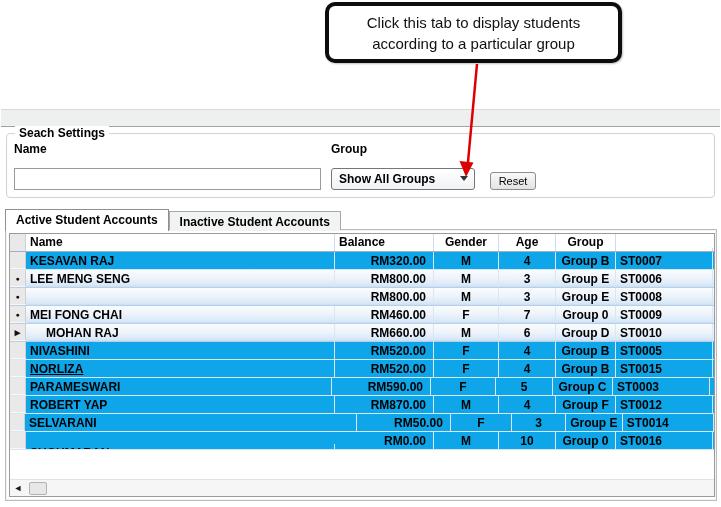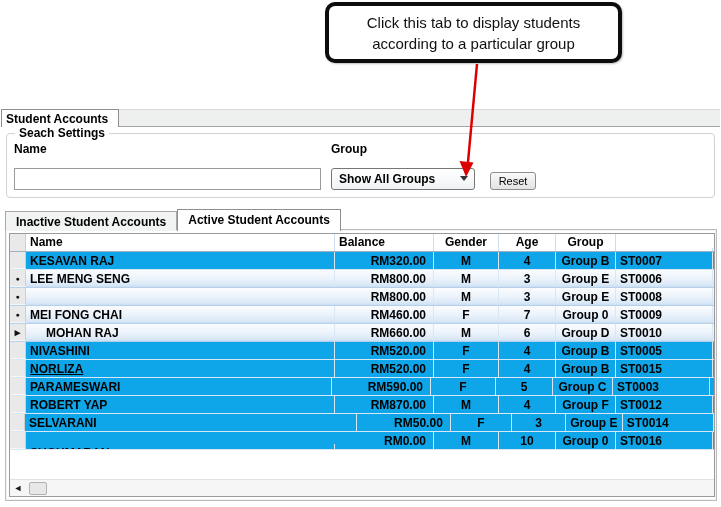--- a/index.html
+++ b/index.html
@@ -91,39 +91,38 @@
     <div>Click this tab to display students</div>
     <div>according to a particular group</div>
   </div>
 
   <svg class="arrow-svg" viewBox="0 0 721 507">
     <line x1="477" y1="64" x2="468" y2="162" stroke="#dd0000" stroke-width="2.5"></line>
     <polygon points="466,177 459.5,161 473.5,162.5" fill="#dd0000"></polygon>
   </svg>
 
   <div class="tabstrip1">
-    <div class="tab1">Student Accounts</div>
     <div class="strip-rest"></div>
   </div>
 
   <div class="groupbox">
     <div class="groupbox-label">Seach Settings</div>
     <div class="field-label name-label">Name</div>
     <input class="text-input" type="text" value="" style="">
     <div class="field-label group-label">Group</div>
     <div class="combo">
       <span>Show All Groups</span>
       <span class="arr"></span>
     </div>
     <div class="reset-btn">Reset</div>
   </div>
 
   <div class="tabstrip2">
+    <div class="tab2 active">Active Student Accounts</div>
     <div class="tab2 inactive">Inactive Student Accounts</div>
-    <div class="tab2 active">Active Student Accounts</div>
   </div>
 
   <div class="panel">
     <div class="grid">
       <div class="grid-header">
         <div class="corner"></div>
       <div class="hcell a-left" style="width: 309px;">Name</div>
           <div class="hcell a-left" style="width: 99px;">Balance</div>
           <div class="hcell a-center" style="width: 65px;">Gender</div>
           <div class="hcell a-center" style="width: 57px;">Age</div>

